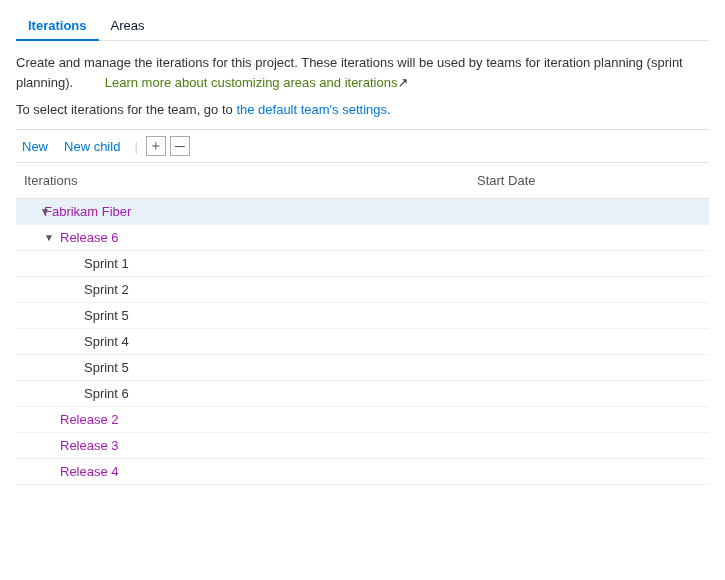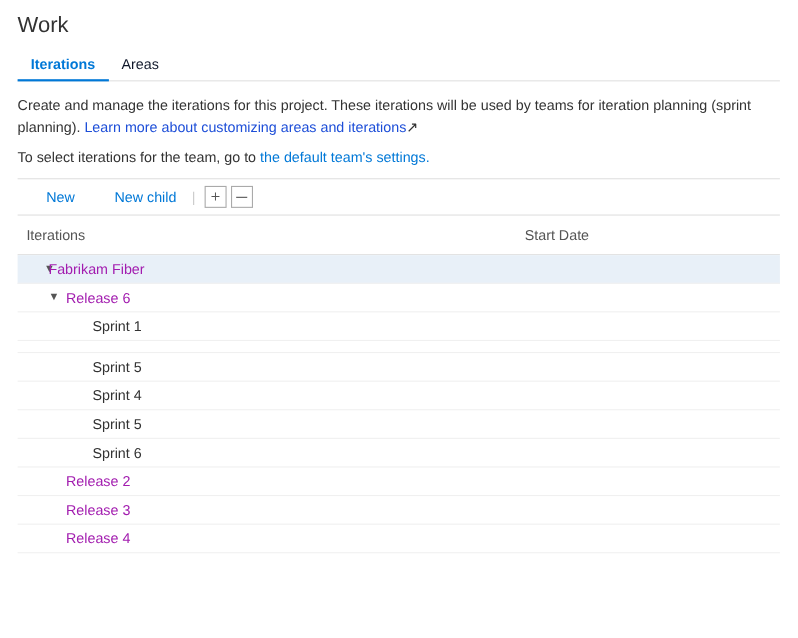--- a/index.html
+++ b/index.html
@@ -39,22 +39,23 @@
       border-bottom: 2px solid #0078d7;
       font-weight: 600;
     }
     .description {
       font-size: 13px;
       color: #333;
       line-height: 1.5;
       margin-bottom: 10px;
     }
     .description a {
-      color: #1d4ed8;
+      color: #4d7c0f;
       text-decoration: none;
+      margin-left: 28px;
     }
     .select-info {
       font-size: 13px;
       color: #333;
       margin-bottom: 12px;
     }
     .select-info a {
       color: #0078d7;
       text-decoration: none;
     }
@@ -67,21 +68,20 @@
       margin-bottom: 0;
       gap: 4px;
     }
     .toolbar-btn {
       background: none;
       border: none;
       color: #0078d7;
       font-size: 13px;
       cursor: pointer;
       padding: 2px 6px;
-      margin-left: 20px;
     }
     .toolbar-sep {
       color: #ccc;
       margin: 0 4px;
     }
     .toolbar-icon-btn {
       background: none;
       border: 1px solid #aaa;
       cursor: pointer;
       width: 20px;
@@ -129,21 +129,20 @@
       font-size: 10px;
     }
     .indent-1 { padding-left: 16px; }
     .link-text { color: #a21caf; }
     .no-chevron { display: inline-block; width: 12px; margin-right: 4px; }
   </style>
 </head>
 <body>
 
 <div class="page">
-  <h1 class="page-title">Work</h1>
 
   <div class="tabs">
     <a class="tab active">Iterations</a>
     <a class="tab">Areas</a>
   </div>
 
   <div class="description">
     <span>Create and manage the iterations for this project. These iterations will be used by teams for iteration planning (sprint planning). </span><a href="#">Learn more about customizing areas and iterations</a>↗
   </div>
 
@@ -191,20 +190,24 @@
     <div class="iteration-row">
       <div class="iteration-cell iteration-name" style="padding-left: 52px;">
         <span class="no-chevron"></span>
         <span>Sprint 1</span>
       </div>
       <div class="iteration-cell"></div>
       <div class="iteration-cell"></div>
     </div>
 
     <div class="iteration-row">
+      <div class="iteration-cell iteration-name" style="padding-left: 52px;">
+        <span class="no-chevron"></span>
+        <span>Sprint 2</span>
+      </div>
       <div class="iteration-cell"></div>
       <div class="iteration-cell"></div>
     </div>
 
     <div class="iteration-row">
       <div class="iteration-cell iteration-name" style="padding-left: 52px;">
         <span class="no-chevron"></span>
         <span>Sprint 5</span>
       </div>
       <div class="iteration-cell"></div>

